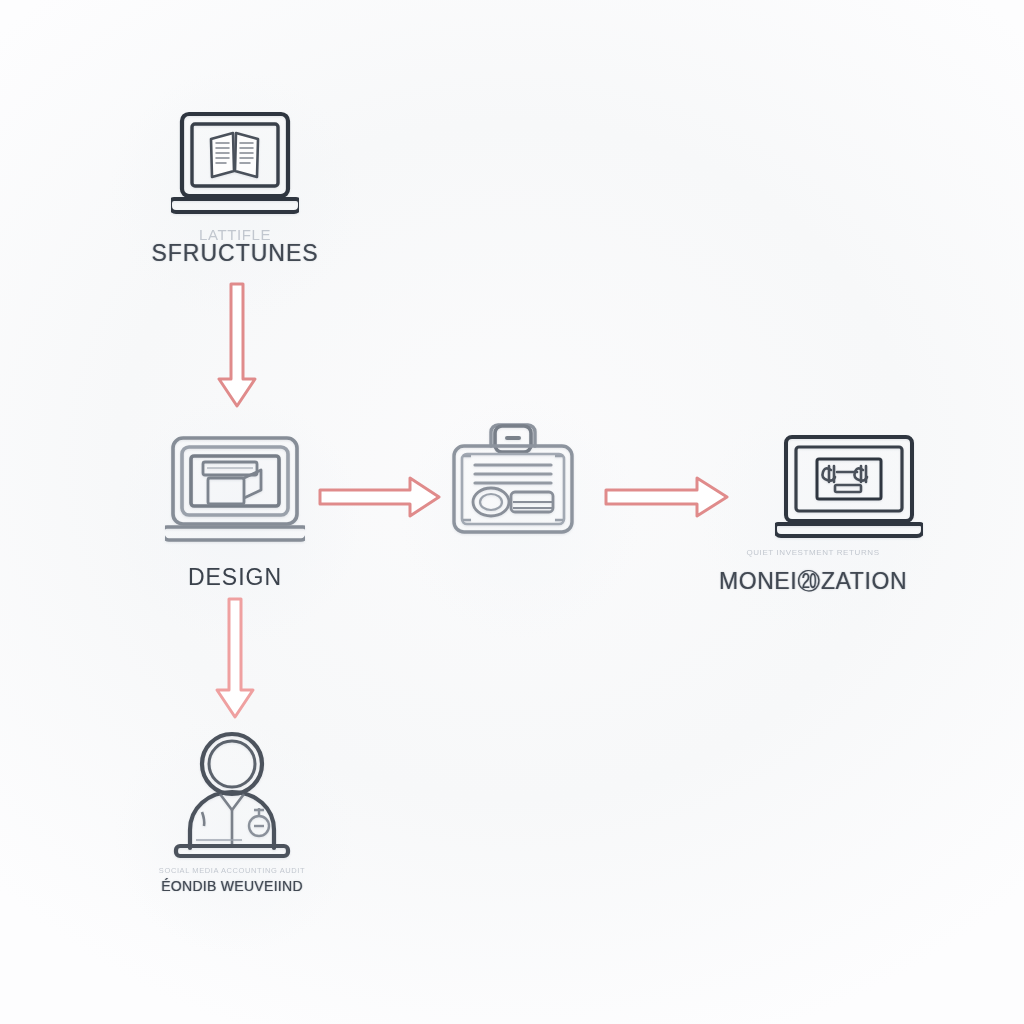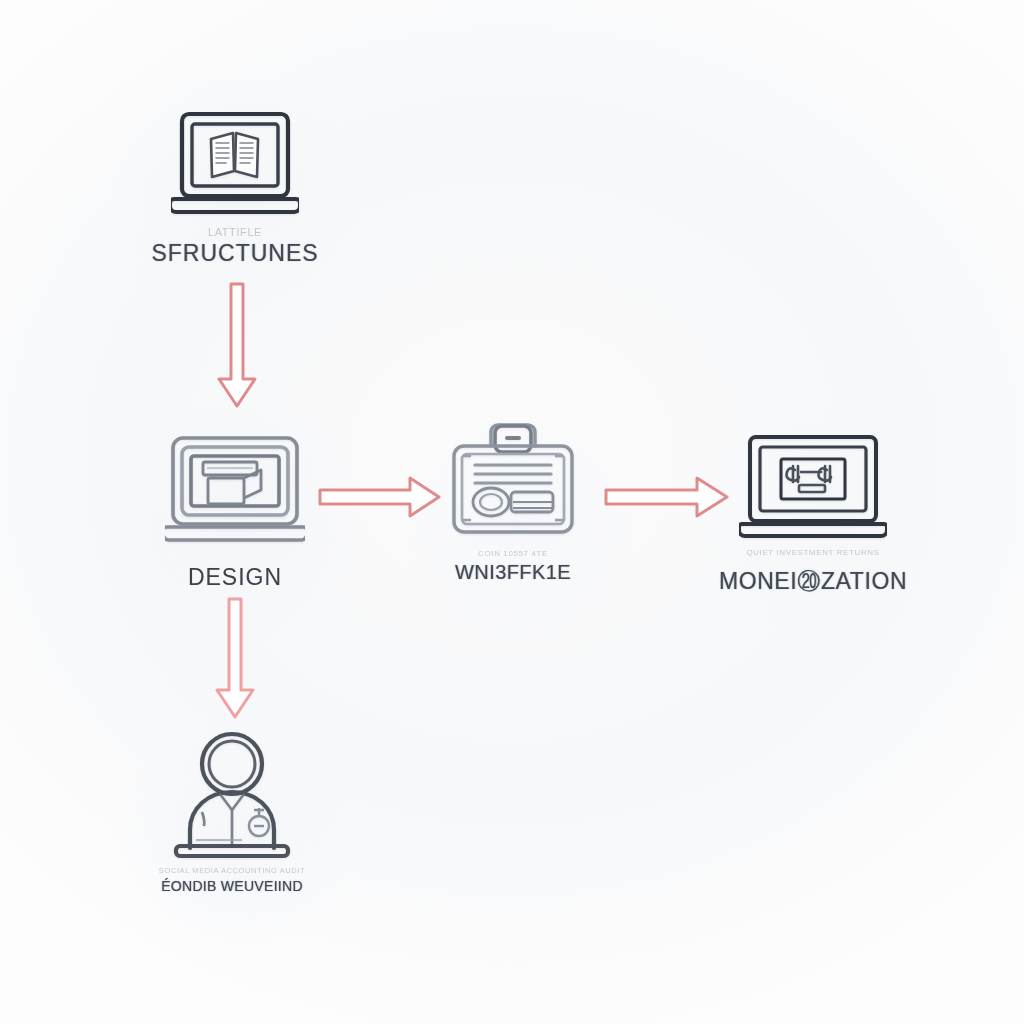--- a/index.html
+++ b/index.html
@@ -43,21 +43,21 @@
   .node-label.blurry {
     color: #414852;
     text-shadow:
       0.6px 0 0 rgba(120,128,140,0.45),
       -0.6px 0.4px 0 rgba(150,156,166,0.40),
       0 0 2px rgba(110,118,130,0.30);
     filter: blur(0.35px);
   }
   .ghost-label {
     position: absolute;
-    font-size: 11px;
+    font-size: 15px;
     letter-spacing: 0.6px;
     color: #b9bfc8;
     white-space: nowrap;
     text-align: center;
     opacity: 0.85;
     filter: blur(0.5px);
     left: 50%;
     transform: translateX(-50%);
   }
 
@@ -161,33 +161,29 @@
           <ellipse cx="44" cy="82" rx="18" ry="14"></ellipse>
           <ellipse cx="44" cy="82" rx="11" ry="8" stroke-width="2.2" stroke="#9aa1ab"></ellipse>
           <path d="M68 72 h34 a4 4 0 0 1 4 4 v12 a4 4 0 0 1 -4 4 h-34 a4 4 0 0 1 -4 -4 v-12 a4 4 0 0 1 4 -4 z"></path>
           <path d="M66 82 h40 M66 88 h40" stroke-width="2"></path>
         </g>
         <g fill="none" stroke="#9aa1ab" stroke-width="2.4">
           <path d="M16 36 l8 0 M108 36 l8 0 M16 100 l8 0 M108 100 l8 0"></path>
         </g>
       </svg>
     </div>
-    <div style="position:relative; width:100%;">
-      <div class="ghost-label" style="top:3px; font-size:8px;">COIN 10557 4TE</div>
-      <div class="node-label blurry" style="margin-top:15px; font-size:20px; filter:blur(0.7px); letter-spacing:0.4px;">WNI3FFK1E</div>
-    </div>
   </div>
 
   <div class="arrow" style="left:604px; top:473px;">
     <svg width="126" height="48" viewBox="0 0 126 48">
       <path d="M2 17 L93 17 L93 5 L123 24 L93 43 L93 31 L2 31 Z" fill="#ffffff" stroke="#e08b8b" stroke-width="3" stroke-linejoin="round"></path>
     </svg>
   </div>
 
-  <div class="node" style="left:703px; top:432px; width:220px;">
+  <div class="node" style="left:703px; top:432px; width:220px;align-items:flex-end;">
     <div class="node-icon">
       <svg width="148" height="110" viewBox="0 0 148 110">
         <g fill="none" stroke="#2f3640" stroke-width="4" stroke-linejoin="round" stroke-linecap="round">
           <rect x="11" y="5" width="126" height="84" rx="6"></rect>
           <rect x="21" y="15" width="106" height="64" rx="3" stroke-width="3.2" stroke="#39404a"></rect>
           <rect x="42" y="27" width="64" height="40" rx="2" stroke-width="3" stroke="#2f3640"></rect>
           <path d="M3 92 h142 a3 3 0 0 1 3 3 v3 a6 6 0 0 1 -6 6 H6 a6 6 0 0 1 -6 -6 v-3 a3 3 0 0 1 3 -3 z"></path>
         </g>
         <g fill="none" stroke="#4a515b" stroke-width="2.6" stroke-linejoin="round" stroke-linecap="round">
           <path d="M56 38 q-6 -4 -8 2 q-2 6 4 8 q6 2 8 -3"></path>

